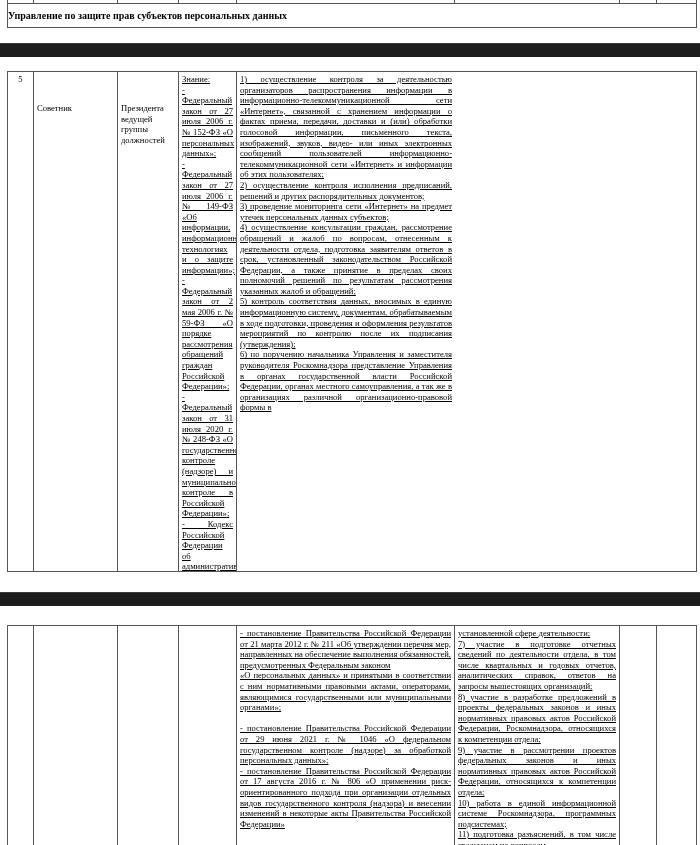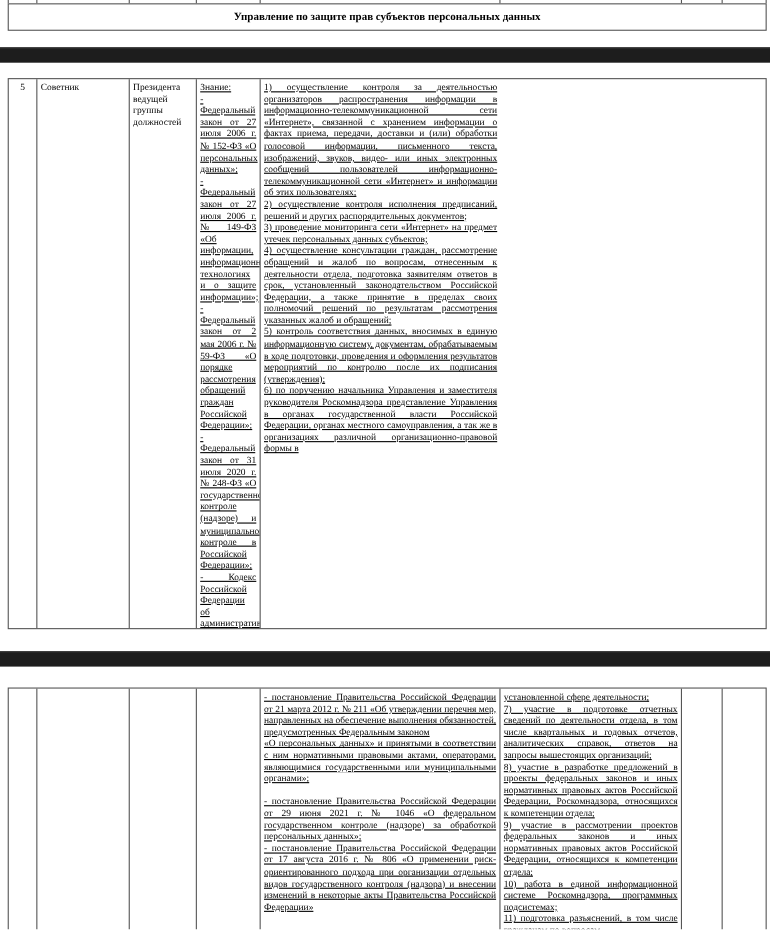--- a/index.html
+++ b/index.html
@@ -20,21 +20,21 @@
   
   .top-sliver { position:absolute; top:0; left:7px; width:690px; height:3px; }
   .top-sliver .vline {
     position:absolute; top:0; width:1px; height:3px; background:#555;
   }
 
   
   .title-row {
     position:absolute; top:3px; left:7px; width:690px; height:25px;
     border:1px solid #555; box-sizing:border-box;
-    display:flex; align-items:center; justify-content:center;
+    display:flex; align-items:center; 
     font-weight:bold; font-size:10px;
   }
 
   
   .data-table {
     position:absolute; left:7px; width:690px;
     border:1px solid #555; box-sizing:border-box;
     display:grid;
     grid-template-columns: 26px 84px 61px 58px 218px 165px 37px auto;
     font-size:8.6px; line-height:10.6px;
@@ -43,21 +43,21 @@
   .data-table.t1 { top:71px;  height:501px; }
   .data-table.t2 { top:625px; height:260px; }
   .cell {
     border-right:1px solid #555;
     padding:2px 3px 2px 3px;
     overflow:hidden; box-sizing:border-box;
   }
   .cell:last-child { border-right:none; }
   .cell.center { text-align:center; }
   .just { text-align:justify; white-space:pre-line;text-decoration:underline; }
-  .plain { white-space:pre-line; }
+  .plain { white-space:pre-line;margin-top:29px; }
   .dept-gap { height:10.6px; }
 </style>
 </head>
 <body>
 
 <div class="page">
 
   <div class="top-sliver">
     <div class="vline" style="left:0"></div>
     <div class="vline" style="left:26px"></div>

